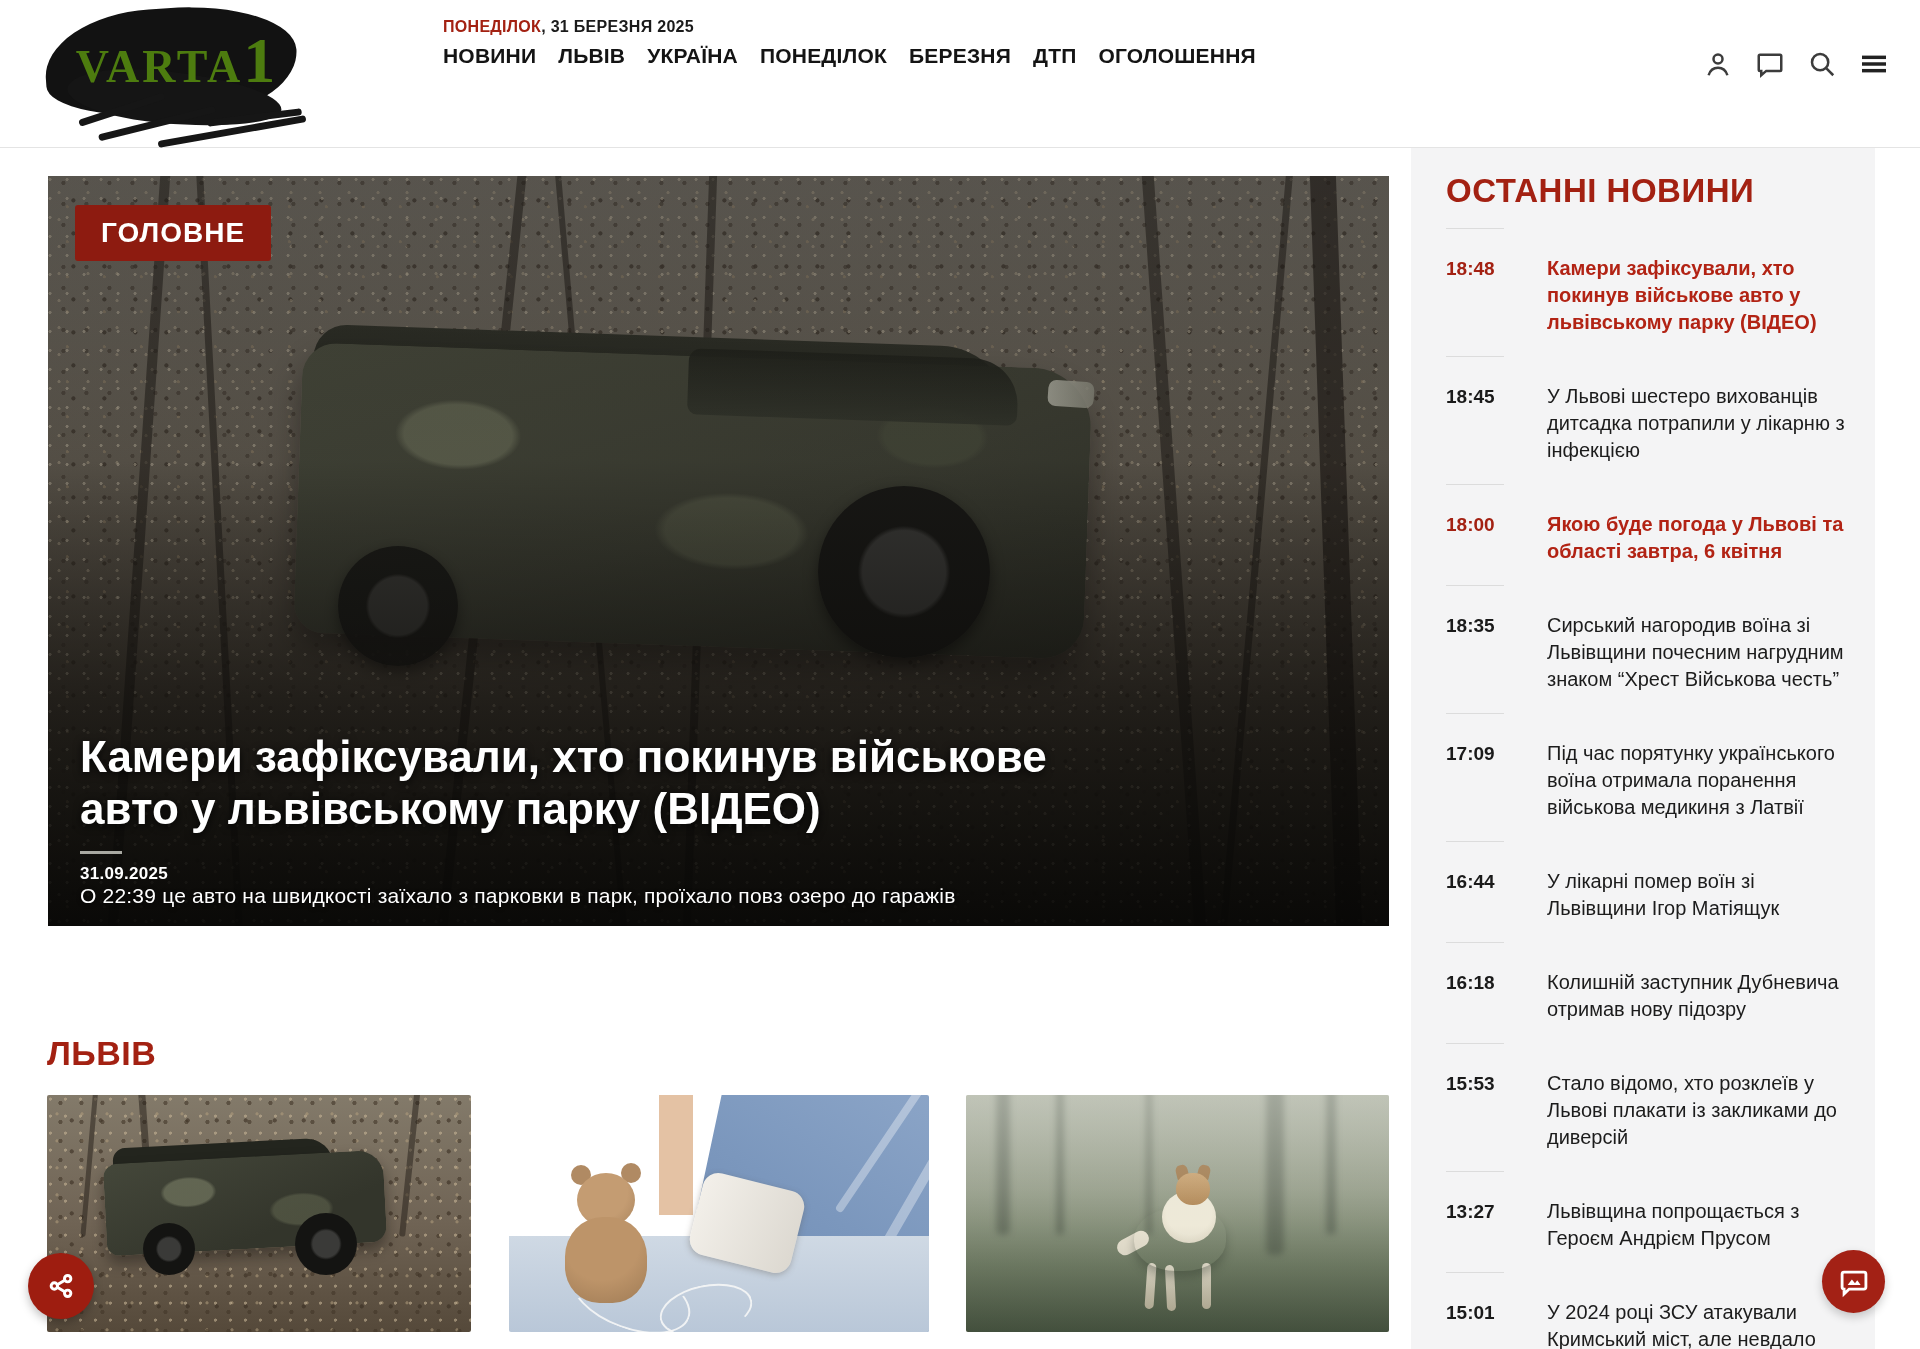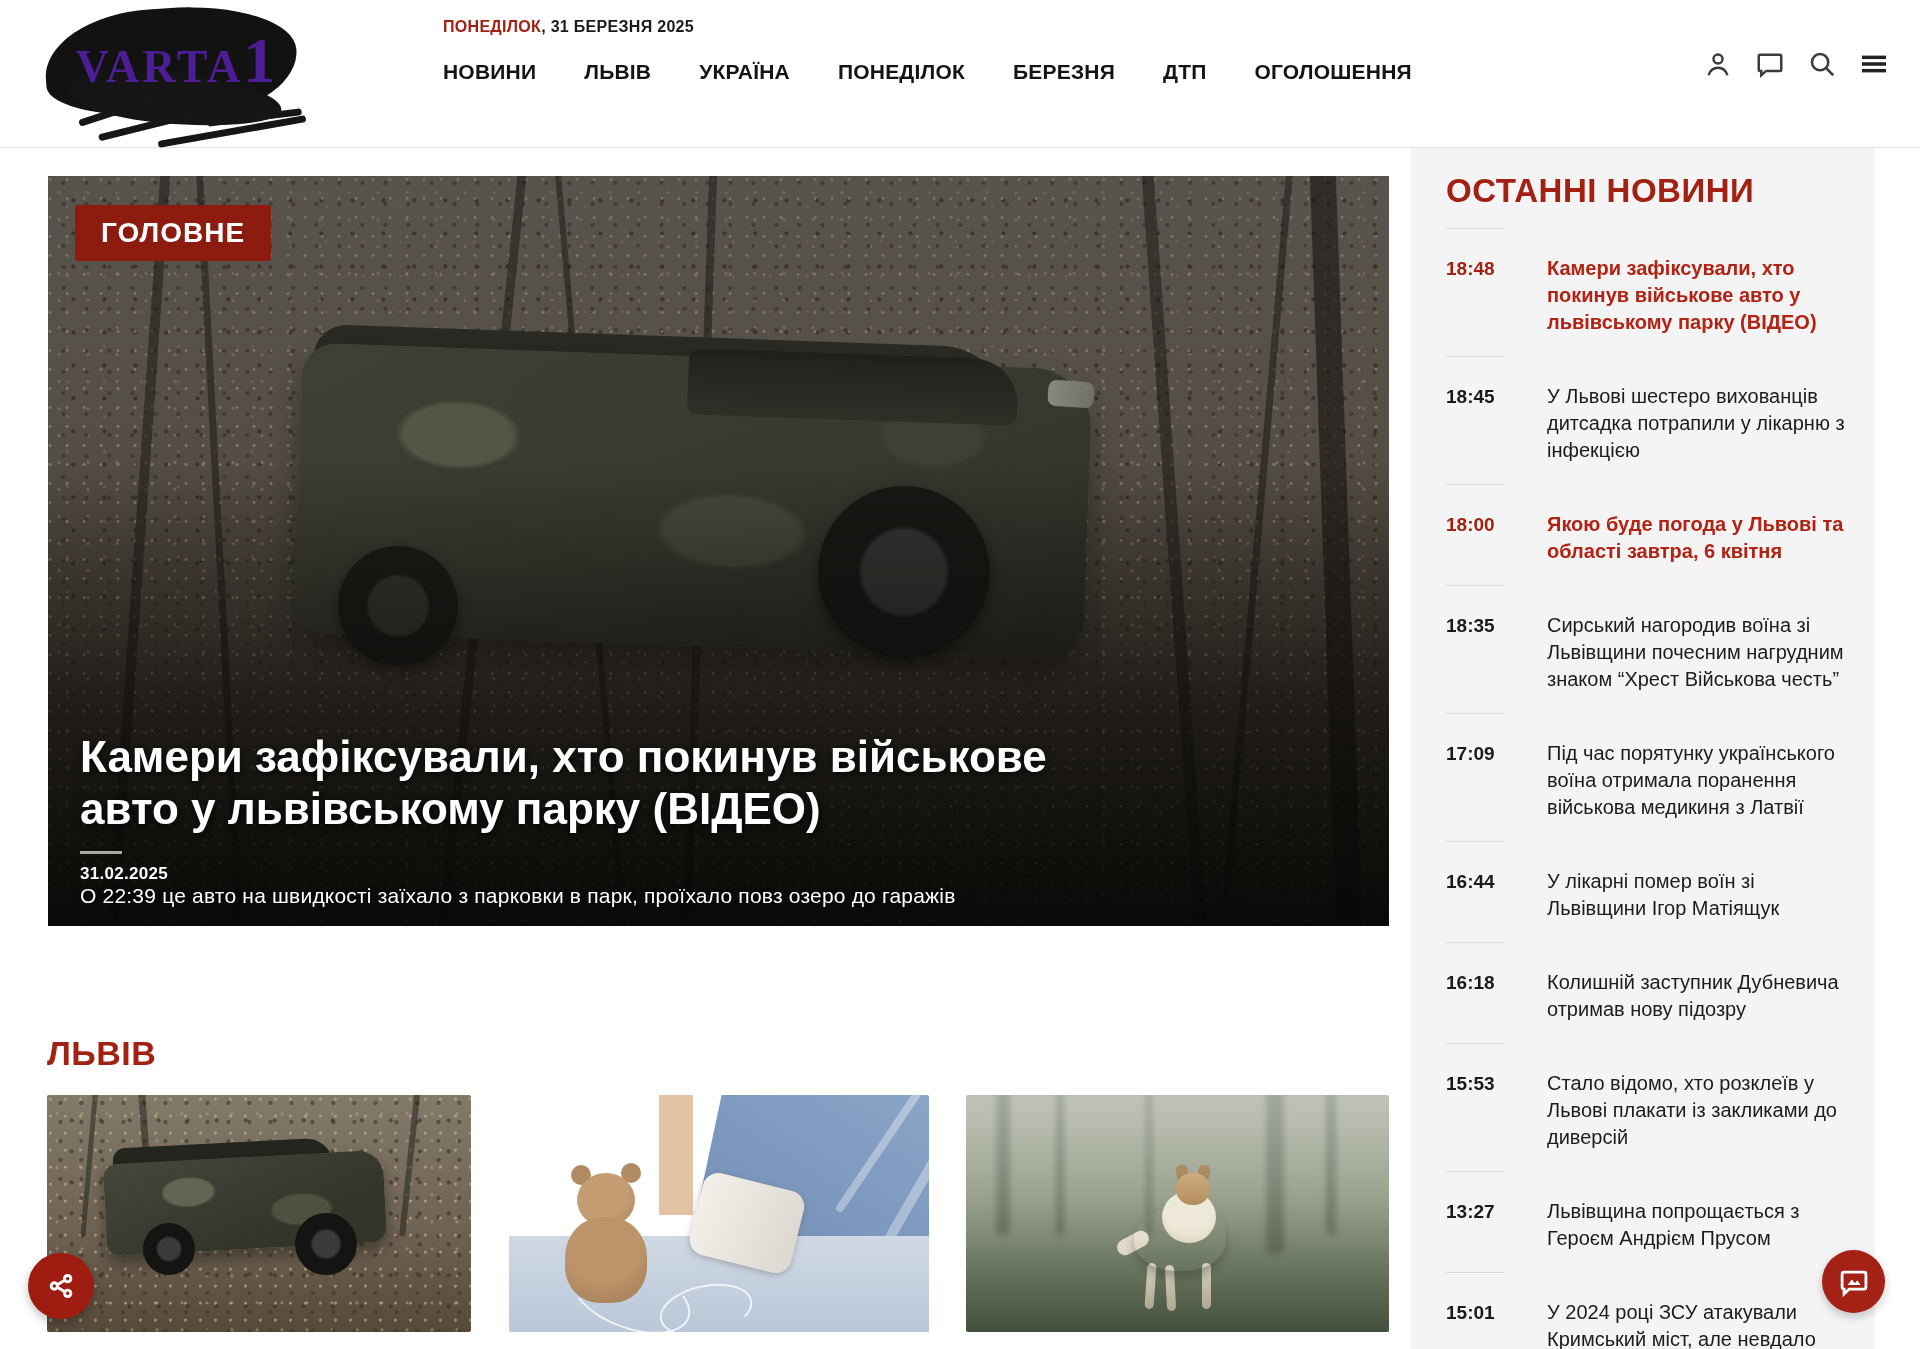--- a/index.html
+++ b/index.html
@@ -11,29 +11,29 @@
   .logo{position:absolute;left:37px;top:2px;width:280px;height:142px;cursor:pointer;}
   .logo-blob{position:absolute;left:8px;top:6px;width:252px;height:108px;background:#121212;
     border-radius:46% 54% 40% 60% / 62% 50% 58% 38%;transform:rotate(-4deg);}
   .logo-blob2{position:absolute;left:30px;top:70px;width:215px;height:52px;background:#151515;
     border-radius:40% 60% 55% 45% / 50% 55% 45% 50%;transform:rotate(5deg);}
   .logo-streak{position:absolute;height:7px;background:#161616;border-radius:4px;}
   .s1{left:60px;top:118px;width:120px;transform:rotate(-14deg);}
   .s2{left:120px;top:126px;width:150px;transform:rotate(-10deg);}
   .s3{left:40px;top:104px;width:90px;transform:rotate(-18deg);}
   .s4{left:170px;top:112px;width:95px;transform:rotate(-7deg);}
-  .logo-text{position:absolute;left:0;top:22px;width:100%;text-align:center;color:#4c1d95;
+  .logo-text{position:absolute;left:0;top:22px;width:100%;text-align:center;color:#4d7c0f;
     font-family:"Liberation Serif","DejaVu Serif",serif;font-weight:bold;letter-spacing:3px;text-transform:uppercase;}
   .logo-word{font-size:46px;}
   .logo-word::first-letter{font-size:66px;}
   .logo-number{font-size:64px;}
 
   .header-date{position:absolute;left:443px;top:18px;font-size:16px;font-weight:bold;letter-spacing:.3px;}
   .header-date .wd{color:#a32112;}
-  .main-nav{position:absolute;left:443px;top:60px;display:flex;gap:48px;}
+  .main-nav{position:absolute;left:443px;top:44px;display:flex;gap:22px;}
   .main-nav a{font-size:21px;font-weight:bold;color:#141414;text-decoration:none;letter-spacing:.2px;cursor:pointer;}
   .header-icons{position:absolute;left:1700px;top:46px;display:flex;align-items:center;gap:16px;}
   .hicon{width:36px;height:36px;display:flex;align-items:center;justify-content:center;cursor:pointer;}
   .hicon svg{stroke:#3c3c3c;fill:none;stroke-width:2;}
 
   
   .hero{position:absolute;left:48px;top:176px;width:1341px;height:750px;overflow:hidden;cursor:pointer;background:#55504a;}
   .hero-forest{position:absolute;inset:0;
     background:
       radial-gradient(3px 3px at 12% 18%, rgba(185,175,155,.55) 0 45%, transparent 60%),
@@ -253,21 +253,21 @@
       <div class="suv-window"></div>
       <div class="suv-light"></div>
       <div class="wheel w-rear"></div>
       <div class="wheel w-front"></div>
     </div>
     <div class="hero-shade"></div>
     <div class="badge">ГОЛОВНЕ</div>
     <div class="hero-content">
       <h1 class="hero-title">Камери зафіксували, хто покинув військове авто у львівському парку (ВІДЕО)</h1>
       <div class="hero-rule"></div>
-      <div class="hero-date">31.02.2025</div>
+      <div class="hero-date">31.09.2025</div>
       <div class="hero-excerpt">О 22:39 це авто на швидкості заїхало з парковки в парк, проїхало повз озеро до гаражів</div>
     </div>
   </article>
 
   <aside class="sidebar">
     <h2>ОСТАННІ НОВИНИ</h2>
 
     <div class="sb-divider"></div>
     <div class="news-item red">
       <span class="news-time">18:48</span>

